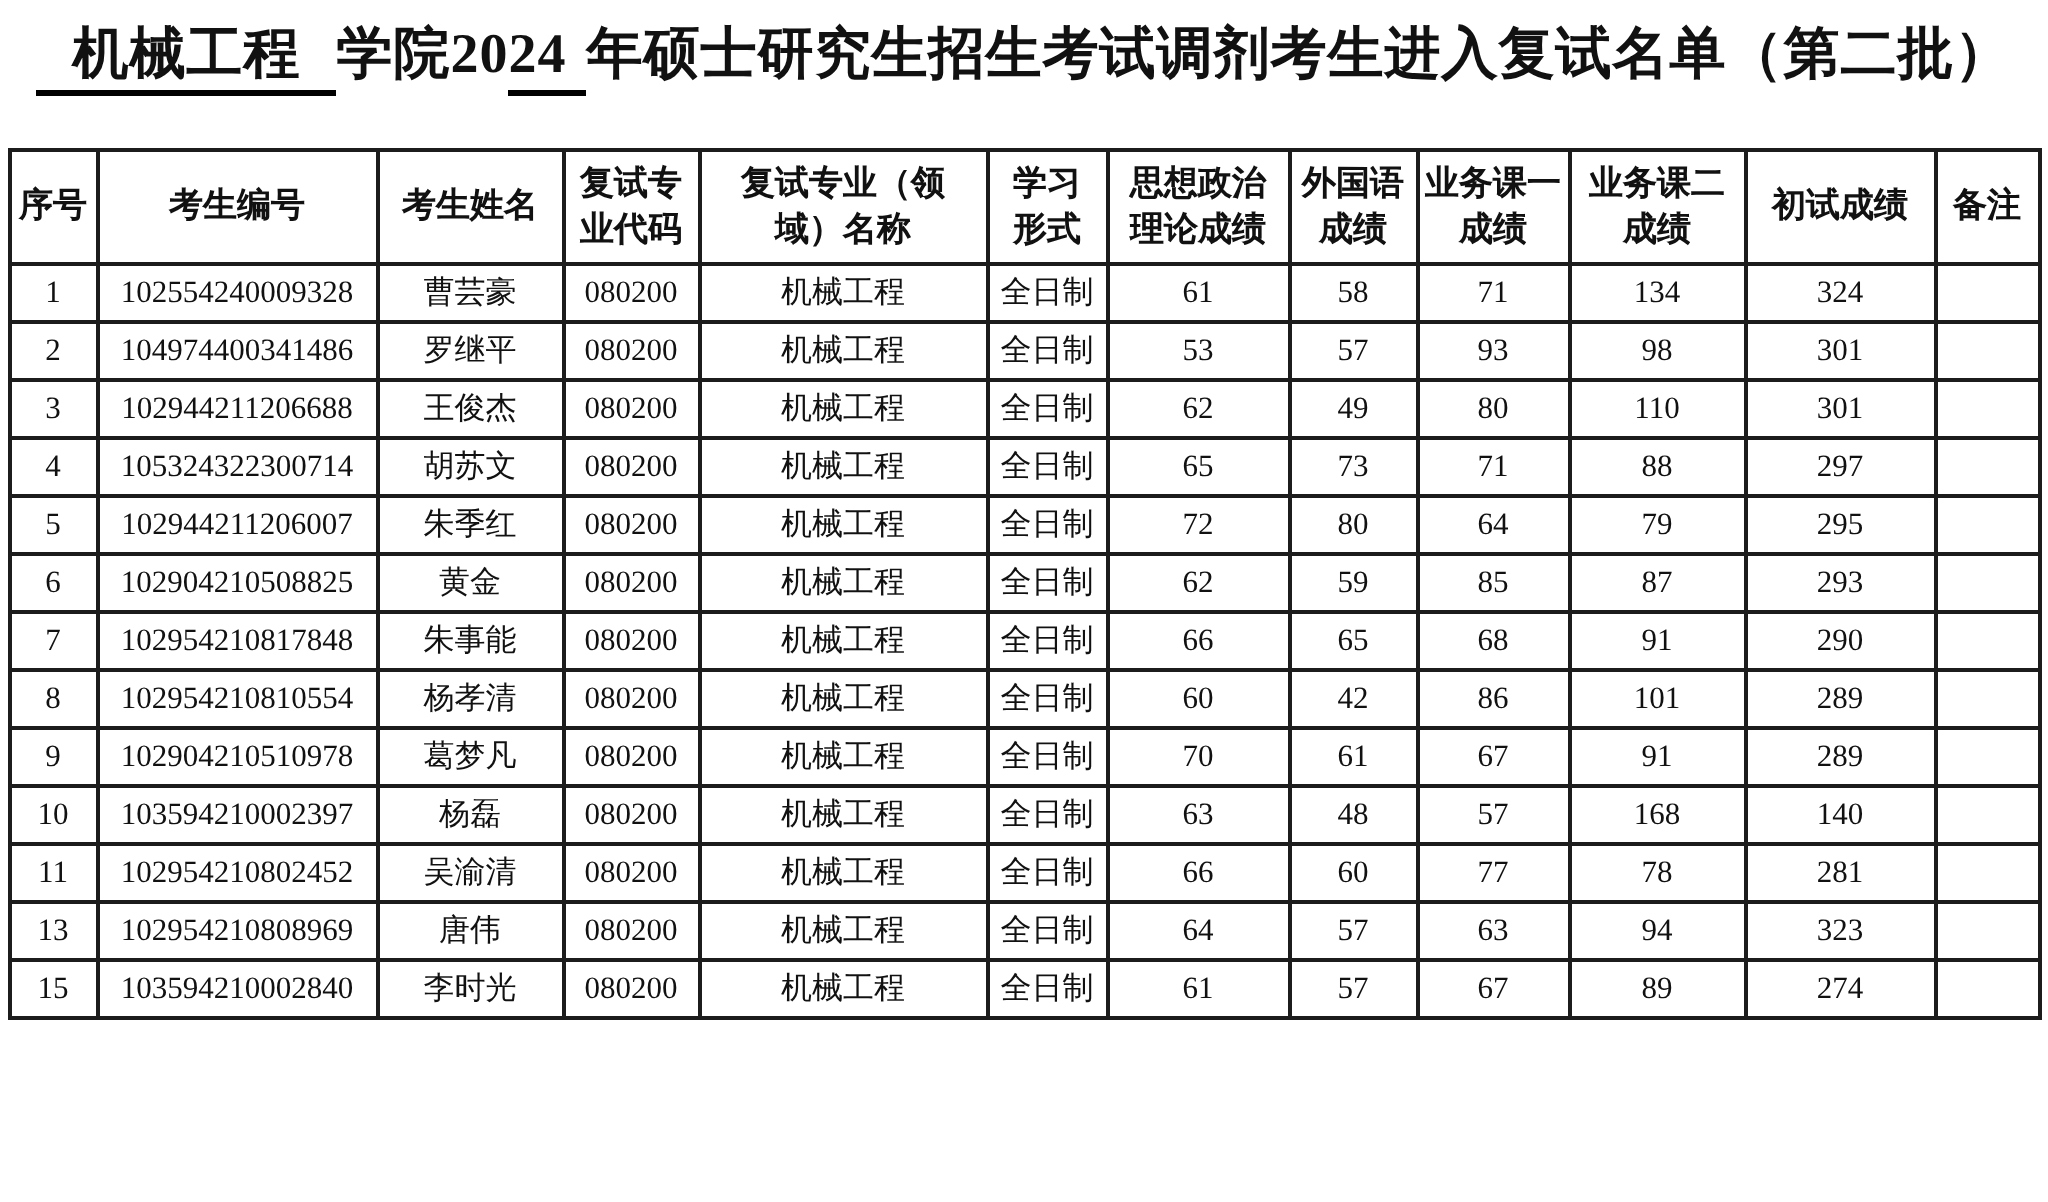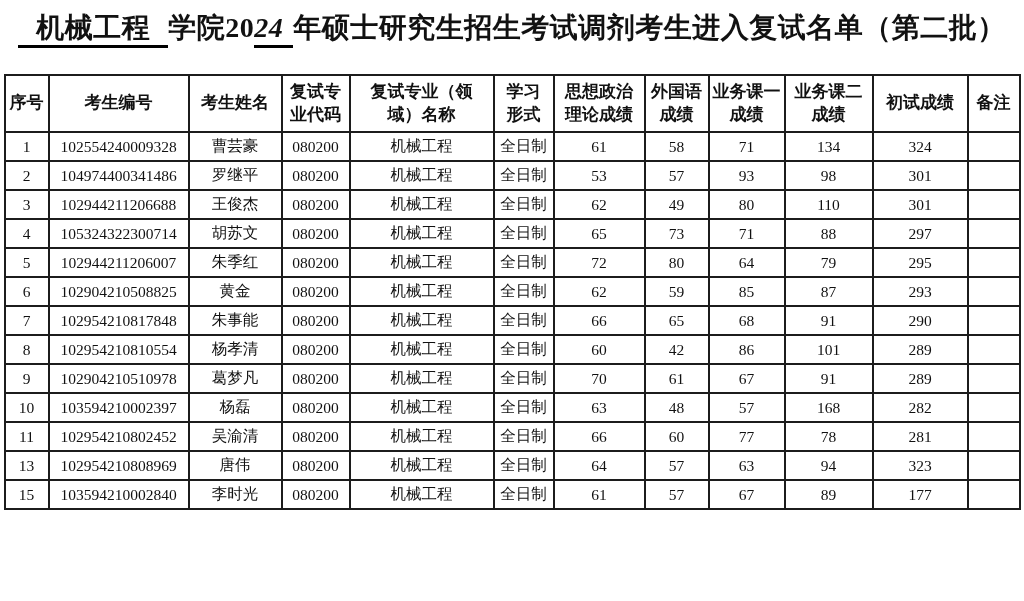--- a/index.html
+++ b/index.html
@@ -29,21 +29,20 @@
   .title .blank {
     border-bottom: 3px solid #000;
     display: inline-block;
     line-height: 34px;
   }
   .title .blank-college {
     padding: 0 18px;
   }
   .title .blank-year {
     padding-right: 10px;
-    font-style: italic;
   }
   table.roster {
     border-collapse: collapse;
     table-layout: fixed;
     width: 1015px;
     margin: 26px auto 0 auto;
   }
   th, td {
     border: 2px solid #1c1c1c;
     text-align: center;
@@ -242,21 +241,21 @@
           <td>10</td>
           <td>103594210002397</td>
           <td>杨磊</td>
           <td>080200</td>
           <td>机械工程</td>
           <td>全日制</td>
           <td>63</td>
           <td>48</td>
           <td>57</td>
           <td>168</td>
-          <td>282</td>
+          <td>140</td>
           <td></td>
         </tr>
         <tr>
           <td>11</td>
           <td>102954210802452</td>
           <td>吴渝清</td>
           <td>080200</td>
           <td>机械工程</td>
           <td>全日制</td>
           <td>66</td>
@@ -284,19 +283,19 @@
           <td>15</td>
           <td>103594210002840</td>
           <td>李时光</td>
           <td>080200</td>
           <td>机械工程</td>
           <td>全日制</td>
           <td>61</td>
           <td>57</td>
           <td>67</td>
           <td>89</td>
-          <td>177</td>
+          <td>274</td>
           <td></td>
         </tr>
       </tbody>
   </table>
 
 </div>
 
 </body></html>

